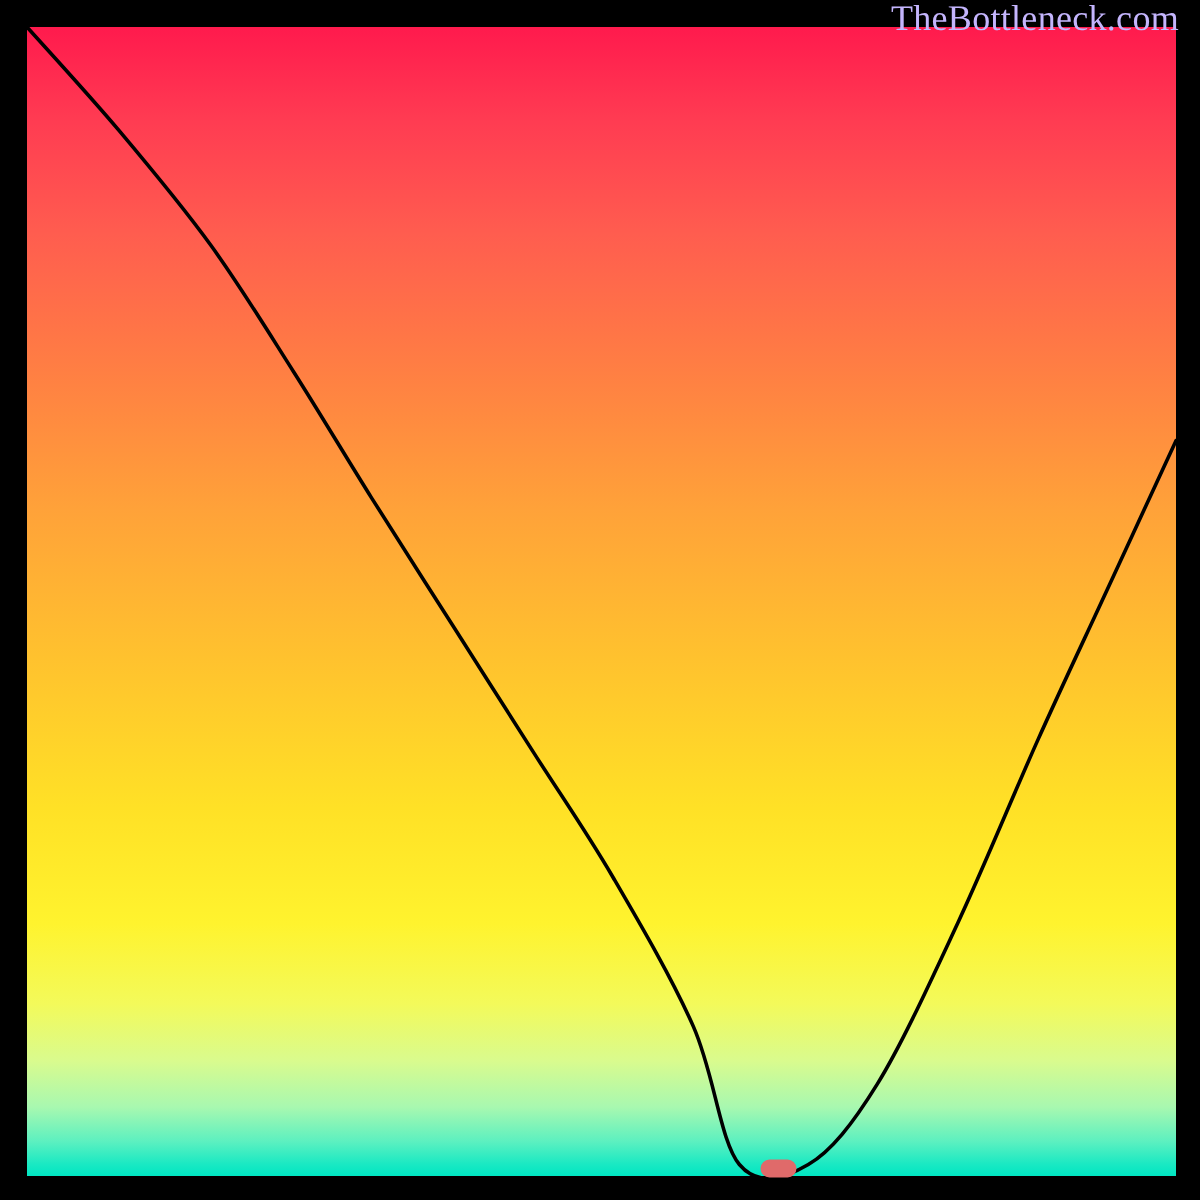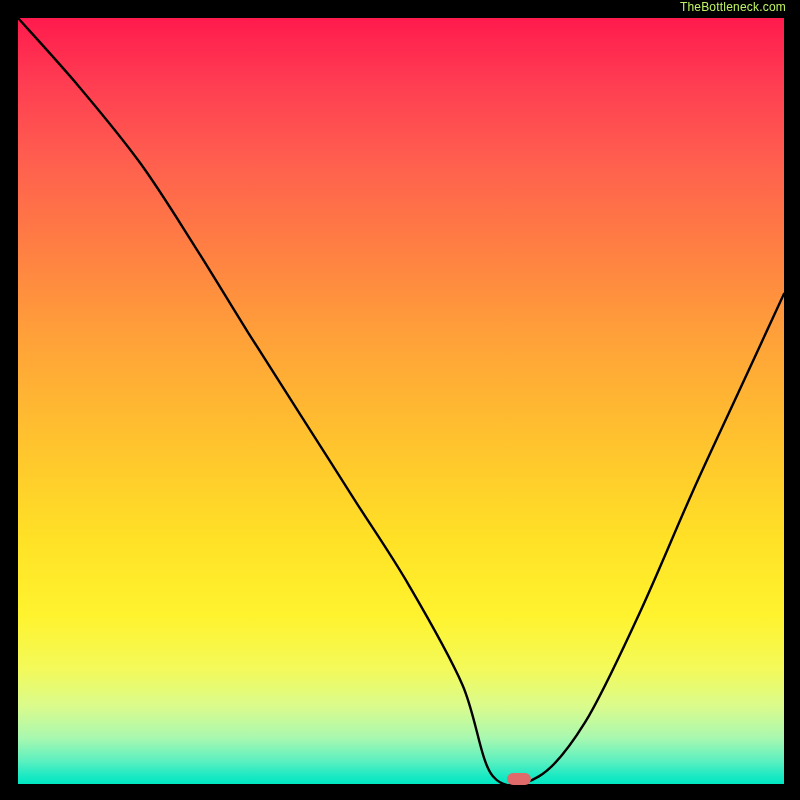--- a/index.html
+++ b/index.html
@@ -46,23 +46,23 @@
     width: 24px;
     height: 12px;
     background: #e06a6a;
     border-radius: 6px;
     transform: translate(-50%, -50%);
   }
   .watermark {
     position: absolute;
     top: 0;
     right: 14px;
-    font-family: Liberation Sans, sans-serif;
-    font-size: 12px;
-    color: #bef264;
+    font-family: Liberation Serif, serif;
+    font-size: 24px;
+    color: #c4b5fd;
     letter-spacing: 0.2px;
   }
 </style>
 </head>
 <body>
 
 <div class="chart-container">
 
   <div class="plot-area">
     <div class="gradient-bg"></div>

